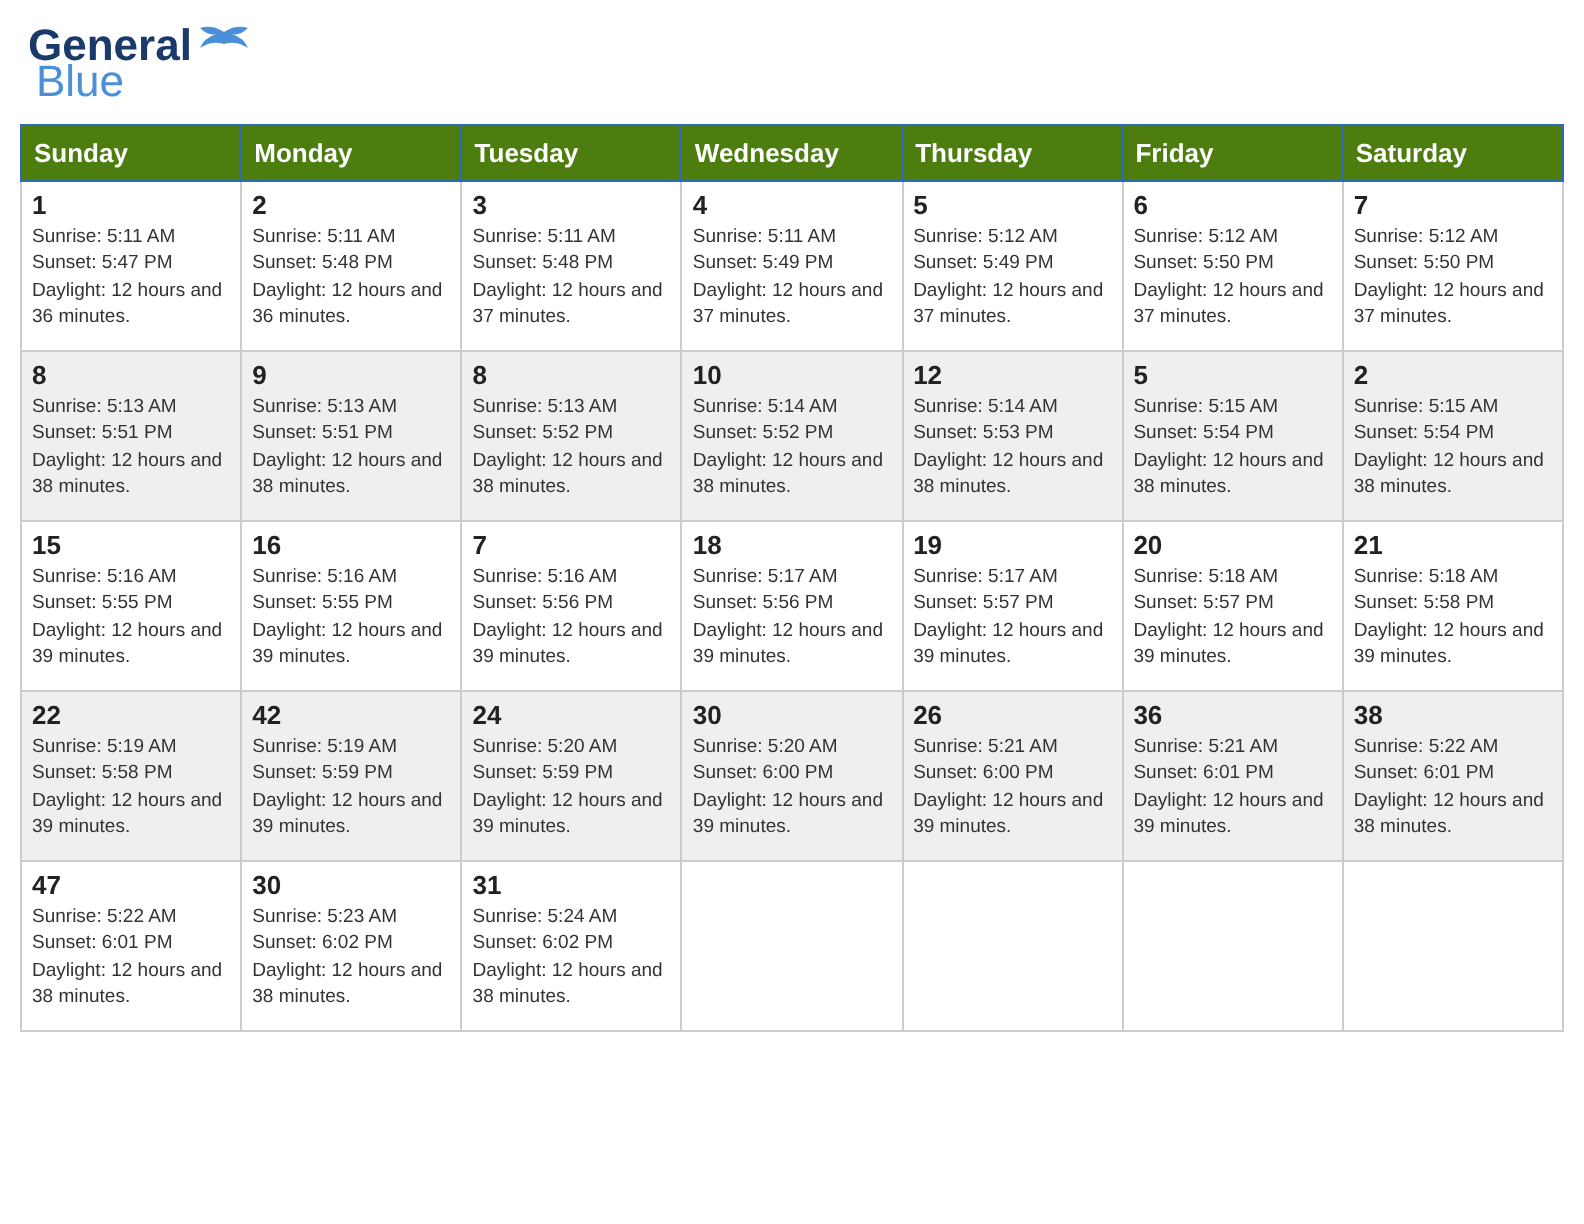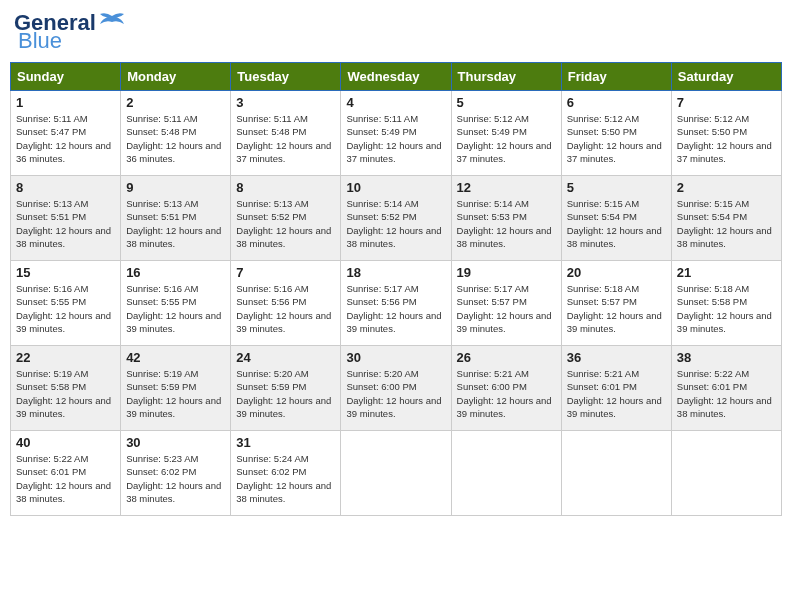--- a/index.html
+++ b/index.html
@@ -231,21 +231,21 @@
         <span class="day-num">36</span>
         <span class="cell-text">Sunrise: 5:21 AM<br>Sunset: 6:01 PM<br>Daylight: 12 hours and 39 minutes.</span>
       </td>
         <td>
         <span class="day-num">38</span>
         <span class="cell-text">Sunrise: 5:22 AM<br>Sunset: 6:01 PM<br>Daylight: 12 hours and 38 minutes.</span>
       </td>
       </tr>
       <tr class="week-odd">
         <td>
-        <span class="day-num">40</span>
+        <span class="day-num">47</span>
         <span class="cell-text">Sunrise: 5:22 AM<br>Sunset: 6:01 PM<br>Daylight: 12 hours and 38 minutes.</span>
       </td>
         <td>
         <span class="day-num">30</span>
         <span class="cell-text">Sunrise: 5:23 AM<br>Sunset: 6:02 PM<br>Daylight: 12 hours and 38 minutes.</span>
       </td>
         <td>
         <span class="day-num">31</span>
         <span class="cell-text">Sunrise: 5:24 AM<br>Sunset: 6:02 PM<br>Daylight: 12 hours and 38 minutes.</span>
       </td>

